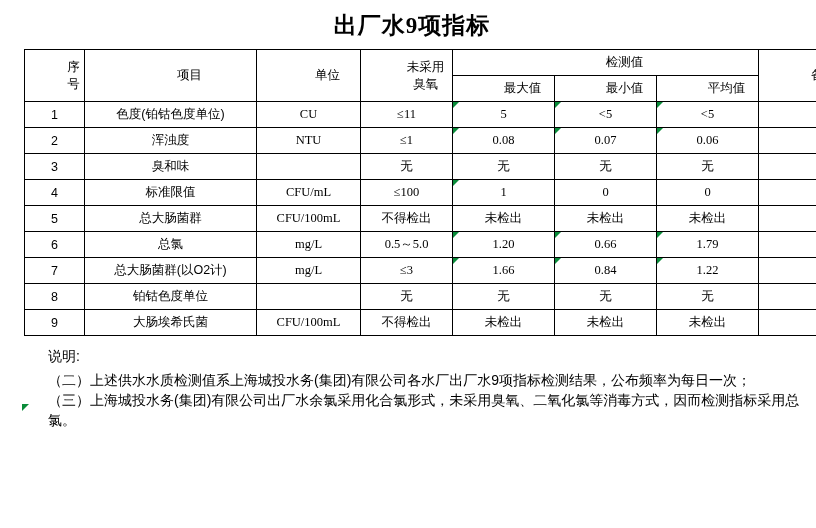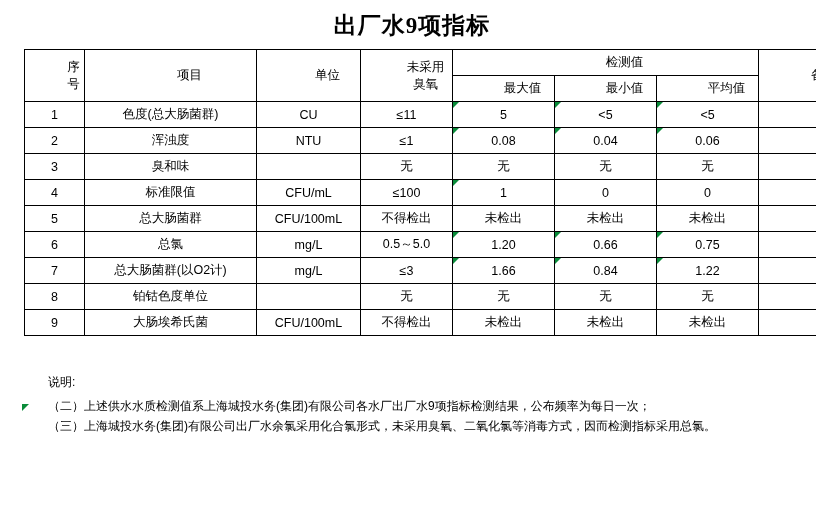--- a/index.html
+++ b/index.html
@@ -62,36 +62,36 @@
   .c-unit  { width: 104px; }
   .c-limit { width: 92px; }
   .c-val   { width: 102px; }
   .c-note  { width: 92px; }
 
   td.left-text, th.left-text {
     text-align: left;
     padding-left: 8px;
   }
   .mono {
-    font-family: Liberation Sans, sans-serif;
+    font-family: Liberation Serif, serif;
     font-size: 12.5px;
   }
   
   .mark::before {
     content: "";
     position: absolute;
     top: 0;
     left: 0;
     border-top: 6px solid #0a8c3a;
     border-right: 6px solid transparent;
   }
   .notes {
     margin-left: 48px;
-    margin-top: 36px;
-    font-size: 12px;
+    margin-top: 10px;
+    font-size: 14px;
     line-height: 20px;
   }
   .notes .head { margin-bottom: 4px; }
   .notes p { margin: 0; }
   .stray-arrow {
     position: absolute;
     left: 22px;
     top: 404px;
     width: 0; height: 0;
     border-top: 7px solid #0a8c3a;
@@ -128,35 +128,35 @@
       </tr>
       <tr>
         <th>最大值</th>
         <th>最小值</th>
         <th>平均值</th>
       </tr>
     </thead>
     <tbody>
       <tr>
         <td>1</td>
-        <td class="left-text">色度(总大肠菌群)</td>
+        <td class="left-text">色度(铂钴色度单位)</td>
         <td class="left-text mono">CU</td>
         <td class="mono">≤11</td>
         <td class="mono mark">5</td>
         <td class="mono mark">&lt;5</td>
         <td class="mono mark">&lt;5</td>
         <td></td>
       </tr>
       <tr>
         <td>2</td>
         <td class="left-text">浑浊度</td>
         <td class="left-text mono">NTU</td>
         <td class="mono">≤1</td>
         <td class="mono mark">0.08</td>
-        <td class="mono mark">0.04</td>
+        <td class="mono mark">0.07</td>
         <td class="mono mark">0.06</td>
         <td></td>
       </tr>
       <tr>
         <td>3</td>
         <td class="left-text">臭和味</td>
         <td class="left-text mono"></td>
         <td>无</td>
         <td>无</td>
         <td>无</td>
@@ -183,21 +183,21 @@
         <td>未检出</td>
         <td></td>
       </tr>
       <tr>
         <td>6</td>
         <td class="left-text">总氯</td>
         <td class="left-text mono">mg/L</td>
         <td class="mono">0.5～5.0</td>
         <td class="mono mark">1.20</td>
         <td class="mono mark">0.66</td>
-        <td class="mono mark">0.75</td>
+        <td class="mono mark">1.79</td>
         <td></td>
       </tr>
       <tr>
         <td>7</td>
         <td class="left-text">总大肠菌群(以O2计)</td>
         <td class="left-text mono">mg/L</td>
         <td class="mono">≤3</td>
         <td class="mono mark">1.66</td>
         <td class="mono mark">0.84</td>
         <td class="mono mark">1.22</td>

